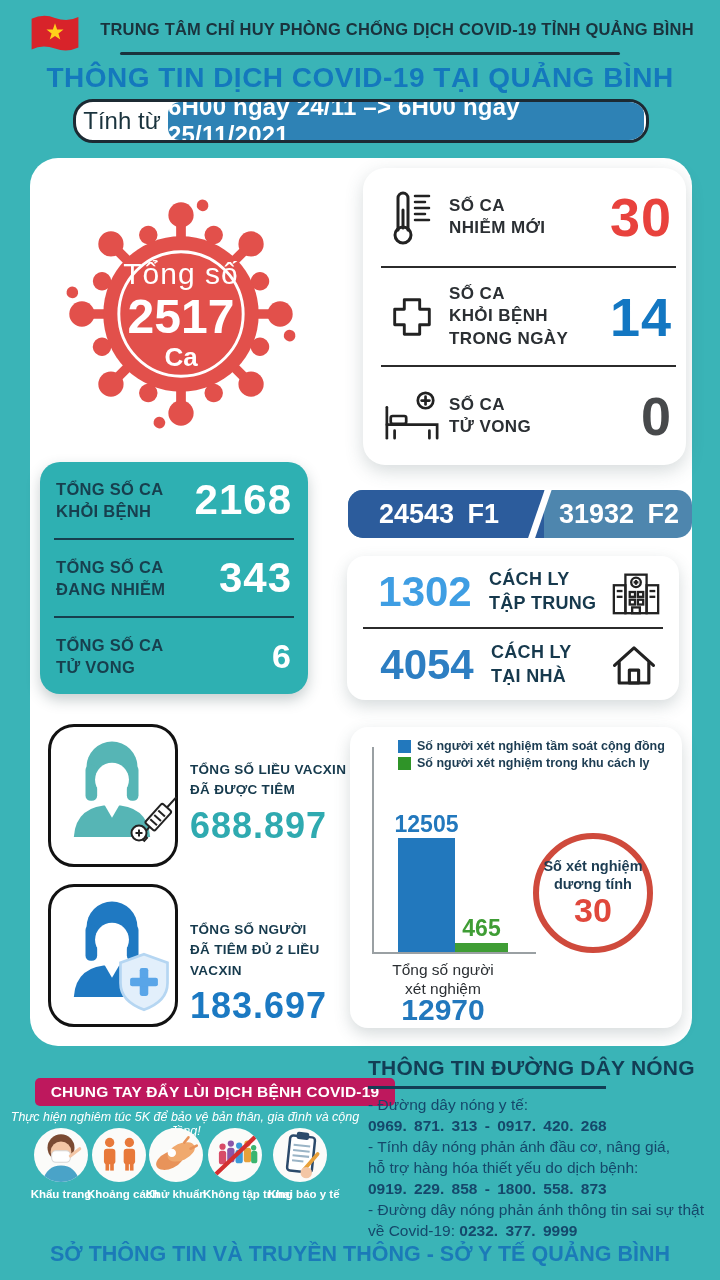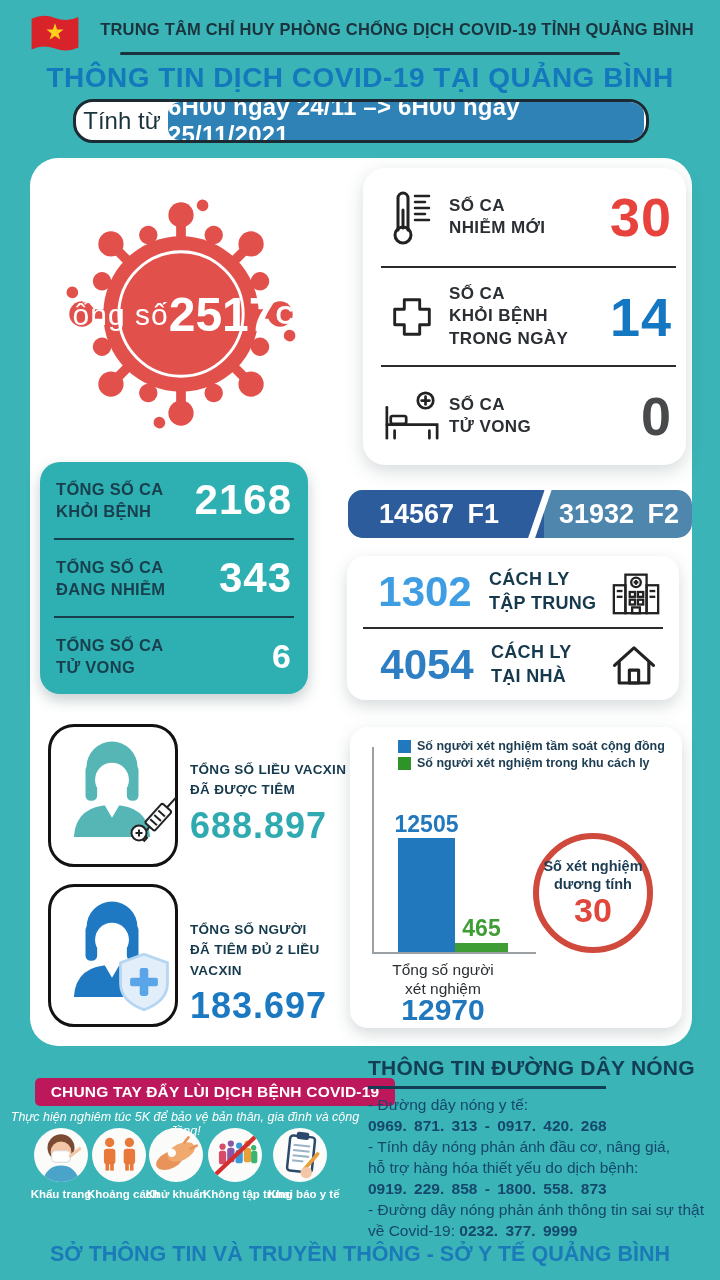--- a/index.html
+++ b/index.html
@@ -17,21 +17,21 @@
              border-radius:20px;box-sizing:border-box;display:flex;align-items:center;overflow:hidden;}
   .period-label{width:92px;text-align:center;font-size:24px;color:#1a333d;}
   .period-chip{flex:1;height:38px;margin:0 2px 0 0;background:#2e82b5;border-radius:12px;
                display:flex;align-items:center;justify-content:center;color:#fff;
                font-size:24px;font-weight:800;letter-spacing:.2px;}
   
   .panel{left:30px;top:158px;width:662px;height:888px;background:#fff;border-radius:28px;}
   
   .virus-wrap{left:45px;top:178px;width:272px;height:272px;}
   .virus-svg{position:absolute;left:0;top:0;width:100%;height:100%;}
-  .virus-text{position:absolute;left:0;top:0;width:100%;height:100%;display:flex;flex-direction:row;
+  .virus-text{position:absolute;left:0;top:0;width:100%;height:100%;display:flex;flex-direction:column;
               align-items:center;justify-content:center;color:#fff;text-align:center;padding-top:2px;box-sizing:border-box;}
   .virus-label{font-size:30px;font-weight:400;letter-spacing:1px;}
   .virus-value{font-size:48px;font-weight:800;line-height:1.08;}
   .virus-unit{font-size:26px;font-weight:800;}
   
   .stat-card{left:363px;top:168px;width:315px;height:297px;background:#fff;border-radius:22px;
              box-shadow:0 6px 18px rgba(70,90,95,.22);display:flex;flex-direction:column;padding-left:8px;}
   .stat-row{flex:1;display:flex;align-items:center;padding:0 14px 0 12px;}
   .stat-row + .stat-row{border-top:2.5px solid #2b2b2b;margin:0 10px;padding:0 4px 0 2px;}
   .stat-icon{width:58px;display:flex;align-items:center;justify-content:center;}
@@ -292,21 +292,21 @@
         <div>TỔNG SỐ CA</div>
         <div>TỬ VONG</div>
       </div>
       <div class="teal-value small">6</div>
     </div>
   </div>
 
   <div class="abs f1f2">
     <div class="f1seg"></div>
     <div class="fstripe"></div>
-    <div class="f1text">14567 F1</div>
+    <div class="f1text">24543 F1</div>
     <div class="f2text">31932 F2</div>
   </div>
 
   <div class="abs quar-card">
     <div class="quar-row">
       <div class="quar-value q-light">1302</div>
       <div class="quar-labels">
         <div>CÁCH LY</div>
         <div>TẬP TRUNG</div>
       </div>

